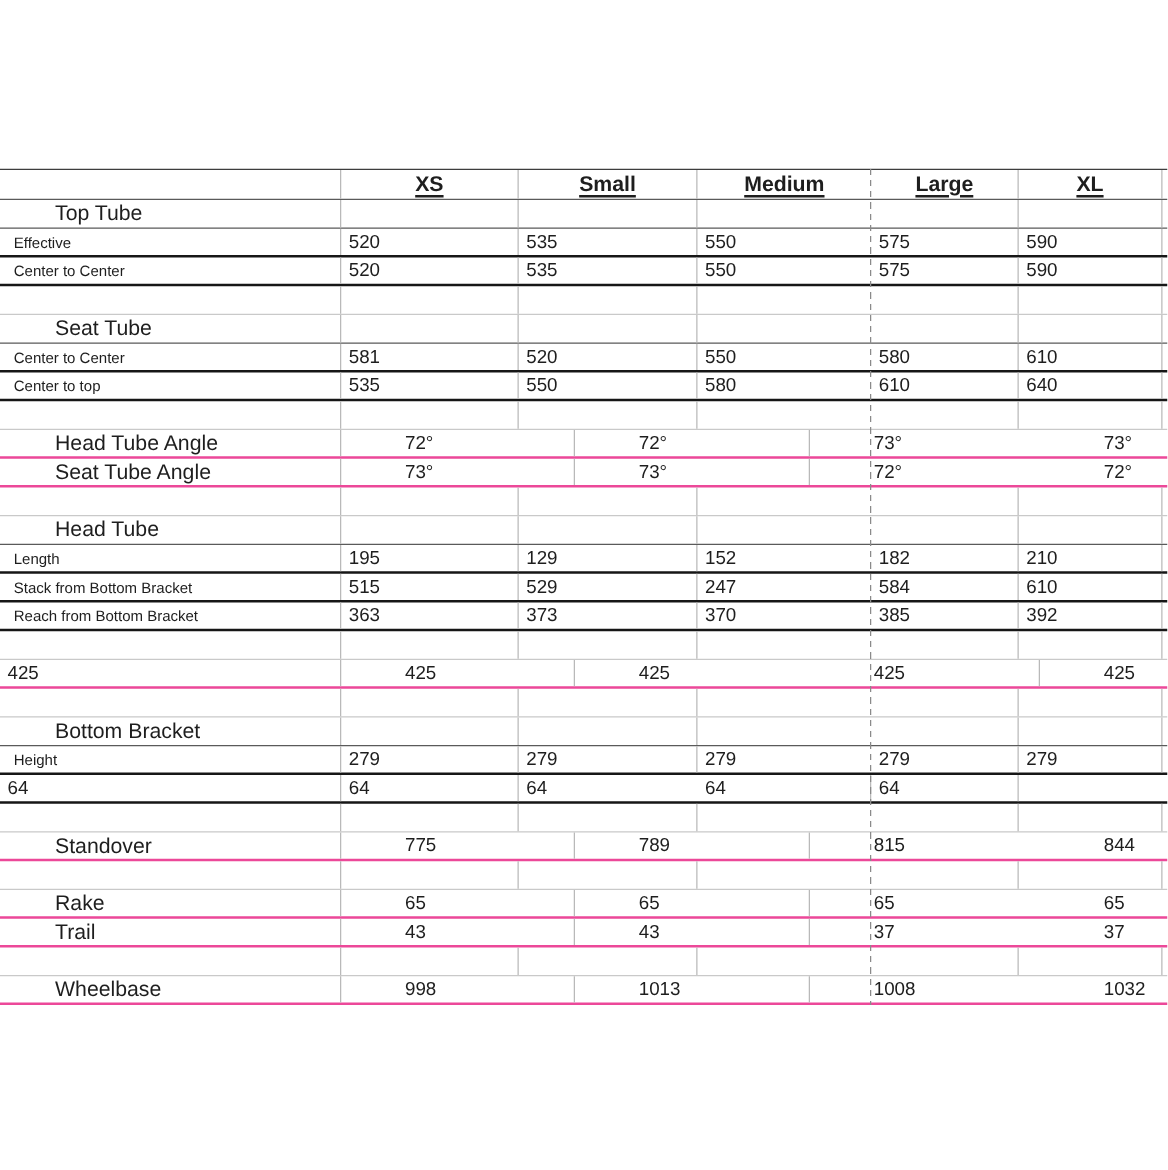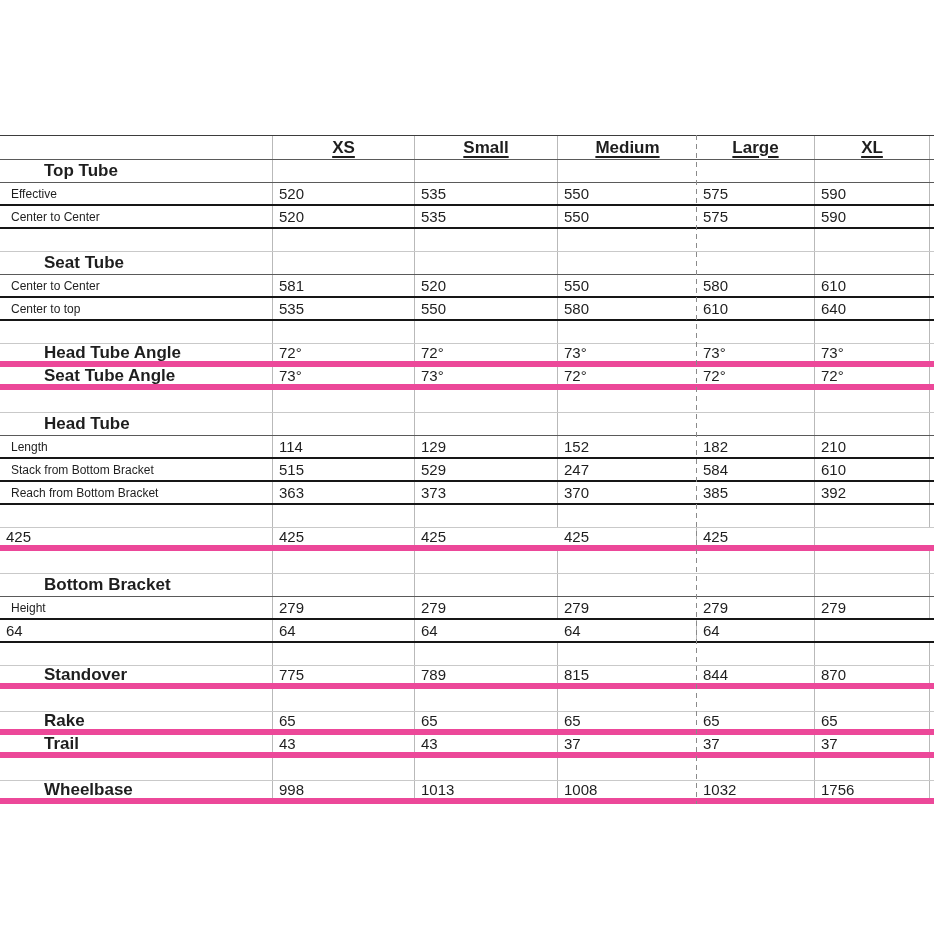--- a/index.html
+++ b/index.html
@@ -23,21 +23,21 @@
     height: 23px;
     border-bottom: 1px solid #c9c9c9;
   }
   .header-row {
     height: 25px;
     border-top: 1px solid #3d3d3d;
     border-bottom: 1px solid #5a5a5a;
   }
   .section-row   { border-bottom: 1px solid #5a5a5a; }
   .data-row      { border-bottom: 2px solid #161616; }
-  .data-bold-row { border-bottom: 6px solid #ec4899; }
+  .data-bold-row { border-bottom: 2px solid #ec4899; gap: 45px; }
   .spacer-row    { border-bottom: 1px solid #c9c9c9; }
 
   .cell {
     display: flex;
     align-items: center;
     overflow: hidden;
     white-space: nowrap;
   }
   .c0, .c1, .c2, .c4, .c5 { border-right: 1px solid #b9b9b9; }
   .c3 { border-right: none; } 
@@ -45,21 +45,21 @@
   .header-cell {
     justify-content: center;
     font-weight: bold;
     font-size: 17px;
     text-decoration: underline;
     text-decoration-thickness: 2px;
     text-underline-offset: 3px;
   }
   .label-cell { font-size: 12px; padding-left: 4px; }
   .section-row .label-cell,
-  .data-bold-row .label-cell { font-weight: bold; font-size: 17px; padding-left: 44px; }
+  .data-bold-row .label-cell { font-weight: normal; font-size: 17px; padding-left: 44px; }
   .data-row .label-cell { padding-left: 11px; }
   .value-cell { font-size: 15px; padding-left: 6px; }
 
   .page-break {
     position: absolute;
     left: 696px;
     top: 0;
     width: 1px;
     height: 100%;
     background: repeating-linear-gradient(to bottom, #8a8a8a 0 5px, transparent 5px 9px);
@@ -170,21 +170,21 @@
     <div class="trow section-row">
       <div class="cell c0 label-cell">Head Tube</div>
       <div class="cell c1 value-cell"></div>
       <div class="cell c2 value-cell"></div>
       <div class="cell c3 value-cell"></div>
       <div class="cell c4 value-cell"></div>
       <div class="cell c5 value-cell"></div>
     </div>
     <div class="trow data-row">
       <div class="cell c0 label-cell">Length</div>
-      <div class="cell c1 value-cell">114</div>
+      <div class="cell c1 value-cell">195</div>
       <div class="cell c2 value-cell">129</div>
       <div class="cell c3 value-cell">152</div>
       <div class="cell c4 value-cell">182</div>
       <div class="cell c5 value-cell">210</div>
     </div>
     <div class="trow data-row">
       <div class="cell c0 label-cell">Stack from Bottom Bracket</div>
       <div class="cell c1 value-cell">515</div>
       <div class="cell c2 value-cell">529</div>
       <div class="cell c3 value-cell">247</div>

